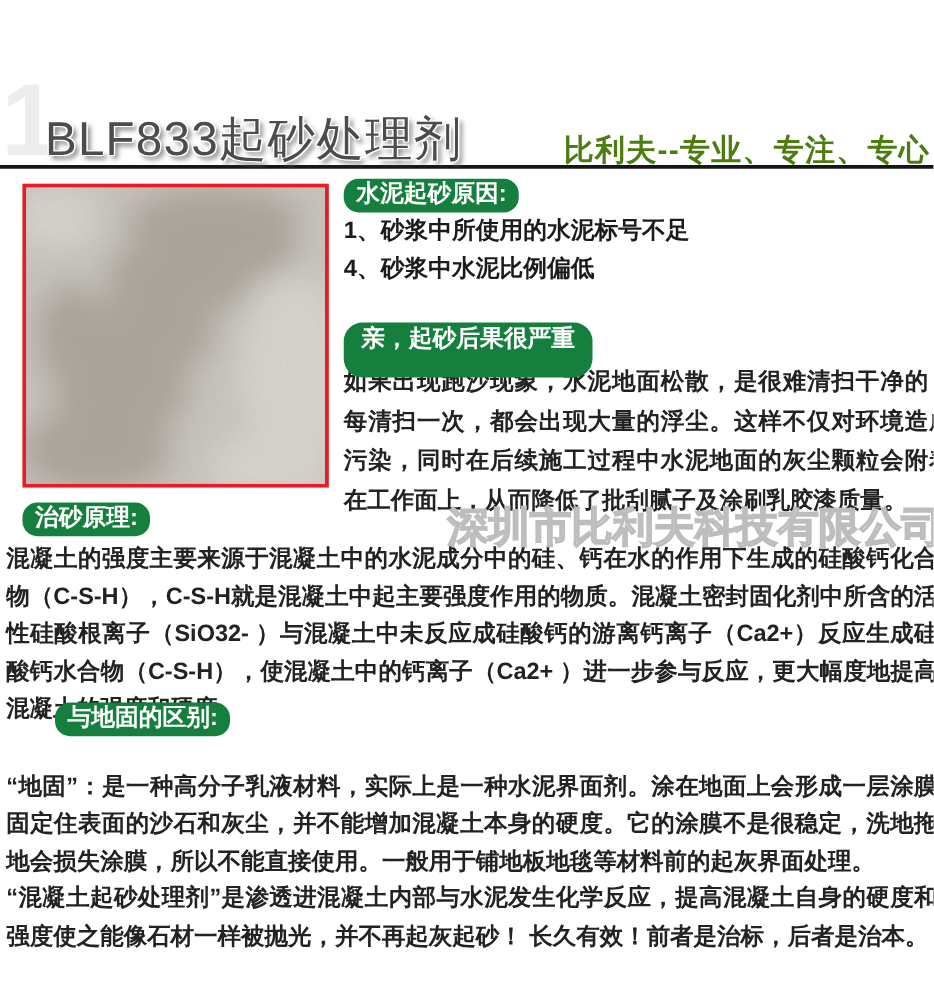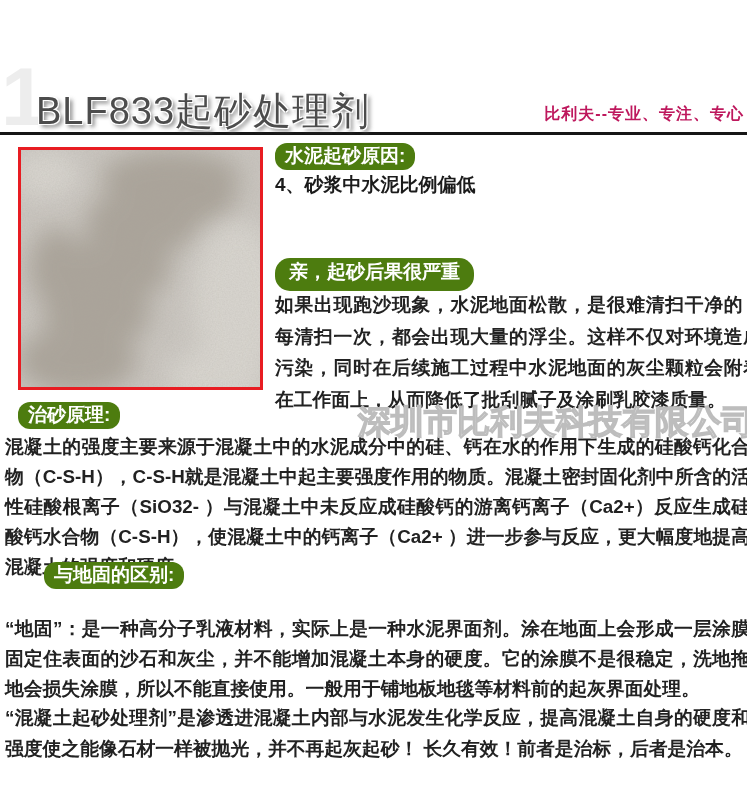--- a/index.html
+++ b/index.html
@@ -14,40 +14,40 @@
     font-weight:bold; color:#ededed; z-index:1;
   }
   
   .title {
     position:absolute; left:36px; top:86px; font-size:38px; font-weight:normal;
     letter-spacing:1px; color:#4c4c4c; z-index:2;
     text-shadow:-1px -1px 0 #ffffff, 1px -1px 0 #ffffff, -1px 1px 0 #ffffff,
                 1px 1px 0 #ffffff, 3px 3px 4px rgba(90,90,90,0.85);
   }
   .slogan {
-    position:absolute; right:3px; top:104px; font-size:16px; font-weight:bold;
-    color:#be185d; letter-spacing:1px;
+    position:absolute; right:3px; top:104px; font-size:24px; font-weight:bold;
+    color:#4d7c0f; letter-spacing:1px;
   }
   .rule { position:absolute; left:0; top:132px; width:747px; height:3px; background:#161616; }
 
   
   .photo {
     position:absolute; left:18px; top:147px; width:245px; height:243px;
     border:3px solid #e81c22; background:#cbc7c1;
   }
   .photo svg { display:block; }
 
   
   .pill {
-    position:absolute; display:inline-block; background:#4d7c0f; color:#ffffff;
+    position:absolute; display:inline-block; background:#15803d; color:#ffffff;
     font-size:19px; font-weight:bold; line-height:22px; padding:2px 10px 3px;
     border-radius:12px; white-space:nowrap; z-index:3;
   }
   .pill-causes    { left:275px; top:143px; }
-  .pill-warning   { left:275px; top:258px; padding:3px 14px 8px; border-radius:15px; }
+  .pill-warning   { left:275px; top:258px; padding:3px 14px 19px; border-radius:15px; }
   .pill-principle { left:18px;  top:402px; }
   .pill-diff      { left:8px;   top:562px;margin-left:36px; }
 
   .causes-list { position:absolute; left:275px; top:169px; width:472px; }
   .causes-list .cause {
     font-size:19px; font-weight:bold; line-height:31px; color:#1b1b1b; white-space:nowrap;
   }
 
   .body-text {
     position:absolute; font-size:18.8px; font-weight:bold; color:#222222;
@@ -105,20 +105,21 @@
         <ellipse cx="24" cy="24" rx="34" ry="24"></ellipse>
         <ellipse cx="196" cy="226" rx="50" ry="28"></ellipse>
       </g>
       <rect width="239" height="237" filter="url(#grain)" opacity="0.5"></rect>
     </svg>
   </div>
 
   <span class="pill pill-causes">水泥起砂原因:</span>
 
   <div class="causes-list">
+    <div class="cause">1、砂浆中所使用的水泥标号不足</div>
     <div class="cause">4、砂浆中水泥比例偏低</div>
   </div>
 
   <span class="pill pill-warning">亲，起砂后果很严重</span>
 
   <p class="body-text warning-body">如果出现跑沙现象，水泥地面松散，是很难清扫干净的，每清扫一次，都会出现大量的浮尘。这样不仅对环境造成污染，同时在后续施工过程中水泥地面的灰尘颗粒会附着在工作面上，从而降低了批刮腻子及涂刷乳胶漆质量。</p>
 
   <div class="watermark">深圳市比利夫科技有限公司</div>
 
   <span class="pill pill-principle">治砂原理:</span>

